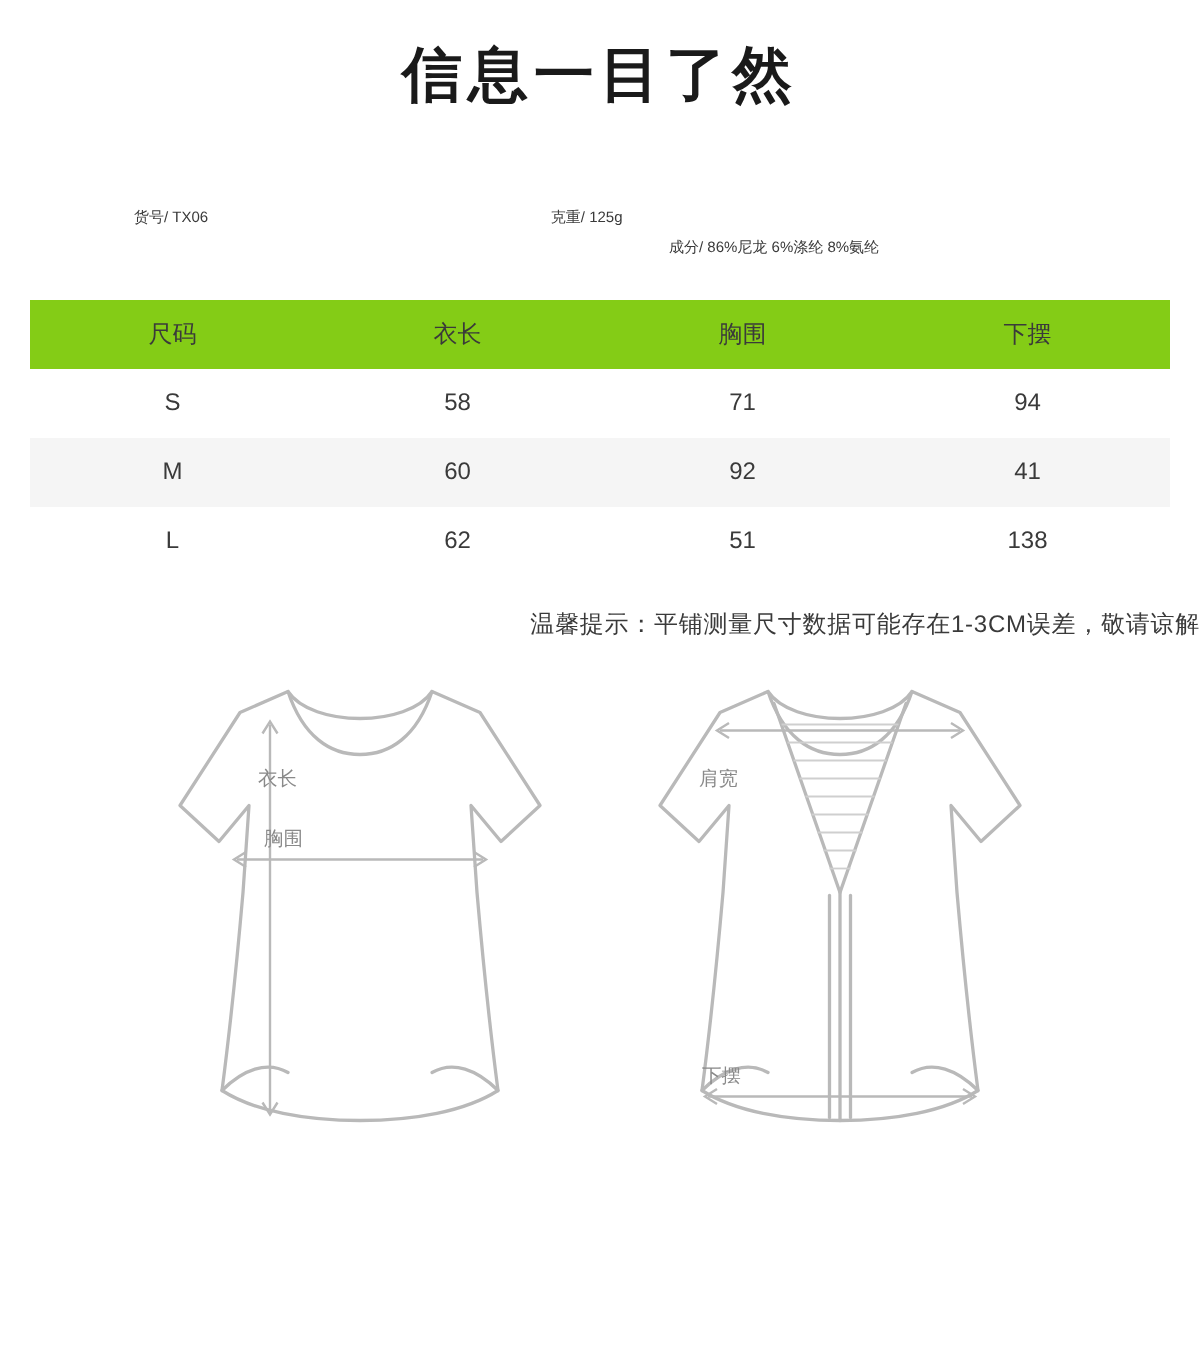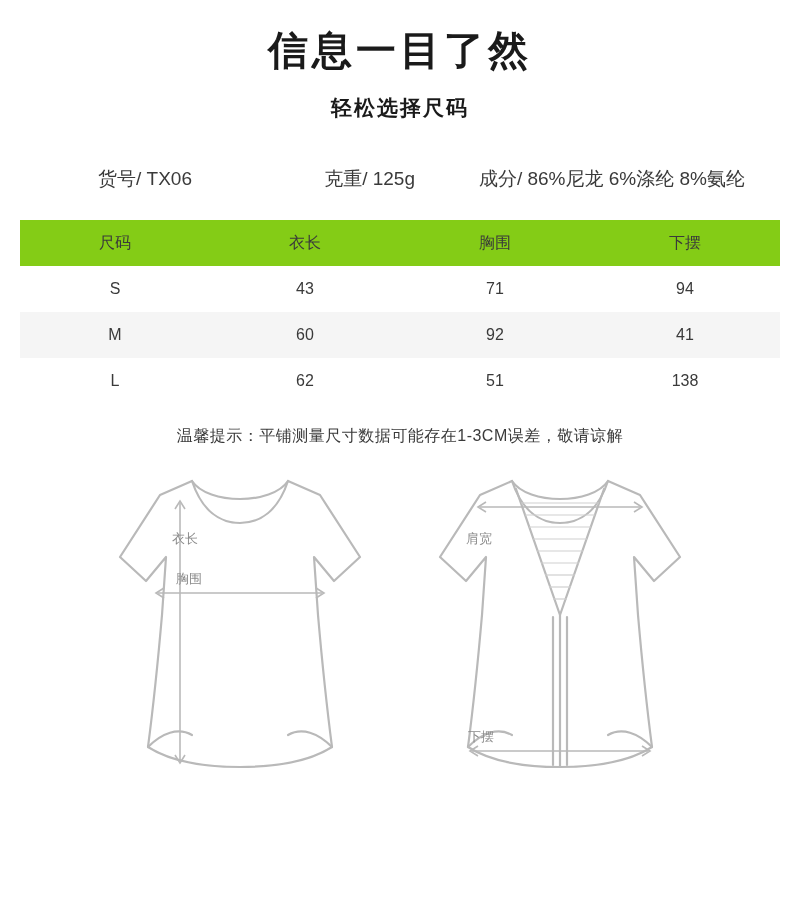--- a/index.html
+++ b/index.html
@@ -37,27 +37,28 @@
     font-weight: bold;
     color: #1a1a1a;
     letter-spacing: 2px;
     margin-top: 20px;
   }
   .meta-row {
     display: flex;
     justify-content: center;
     align-items: center;
     margin-top: 44px;
-    font-size: 19px;
+    font-size: 10px;
     color: #3a3a3a;
+    gap: 31px;
   }
   .meta-item { white-space: nowrap; }
   .meta-item.m1 { width: 180px; text-align: center; }
   .meta-item.m2 { width: 180px; text-align: right; }
-  .meta-item.m3 { width: 330px; text-align: right; }
+  .meta-item.m3 { width: 330px; text-align: left; margin-top: 40px; }
   .meta-label { color: #3a3a3a; }
   .meta-value { color: #3a3a3a; }
 
   .size-table {
     margin-top: 28px;
     width: 760px;
     margin-left: 20px;
     border-collapse: collapse;
   }
   .size-table th, .size-table td {
@@ -71,21 +72,21 @@
   .size-table thead tr { background: #84cc16; }
   .size-table tbody tr:nth-child(odd) { background: #ffffff; }
   .size-table tbody tr:nth-child(even) { background: #f5f5f5; }
   .col-size { width: 190px; }
   .col-a { width: 190px; }
   .col-b { width: 190px; }
   .col-c { width: 190px; }
 
   .note {
     margin-top: 22px;
-    text-align: center;
+    text-align: right;
     font-size: 16px;
     color: #3a3a3a;
     letter-spacing: 0.5px;
   }
 
   .diagrams {
     margin-top: 18px;
     display: flex;
     justify-content: center;
     gap: 40px;
@@ -97,21 +98,20 @@
   }
   svg { display: block; }
 </style>
 </head>
 <body>
 
 <div class="page">
 
   <div class="title-block">
     <div class="main-title">信息一目了然</div>
-    <div class="sub-title">轻松选择尺码</div>
   </div>
 
   <div class="meta-row">
     <div class="meta-item m1">
       <span class="meta-label">货号/</span>
       <span class="meta-value">TX06</span>
     </div>
     <div class="meta-item m2">
       <span class="meta-label">克重/</span>
       <span class="meta-value">125g</span>
@@ -127,21 +127,21 @@
       <tr>
         <th class="col-size">尺码</th>
         <th class="col-a">衣长</th>
         <th class="col-b">胸围</th>
         <th class="col-c">下摆</th>
       </tr>
     </thead>
     <tbody>
       <tr>
         <td>S</td>
-        <td>43</td>
+        <td>58</td>
         <td>71</td>
         <td>94</td>
       </tr>
       <tr>
         <td>M</td>
         <td>60</td>
         <td>92</td>
         <td>41</td>
       </tr>
       <tr>

